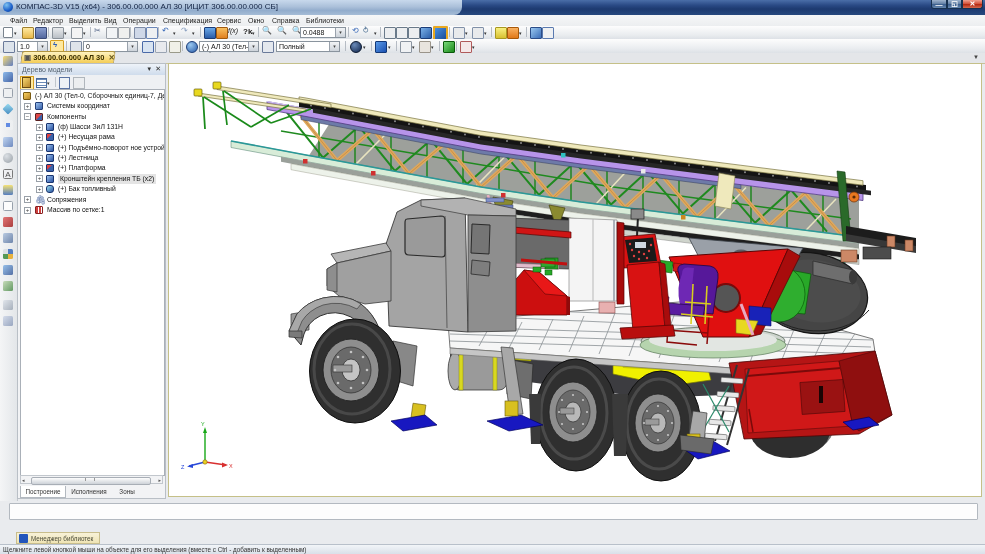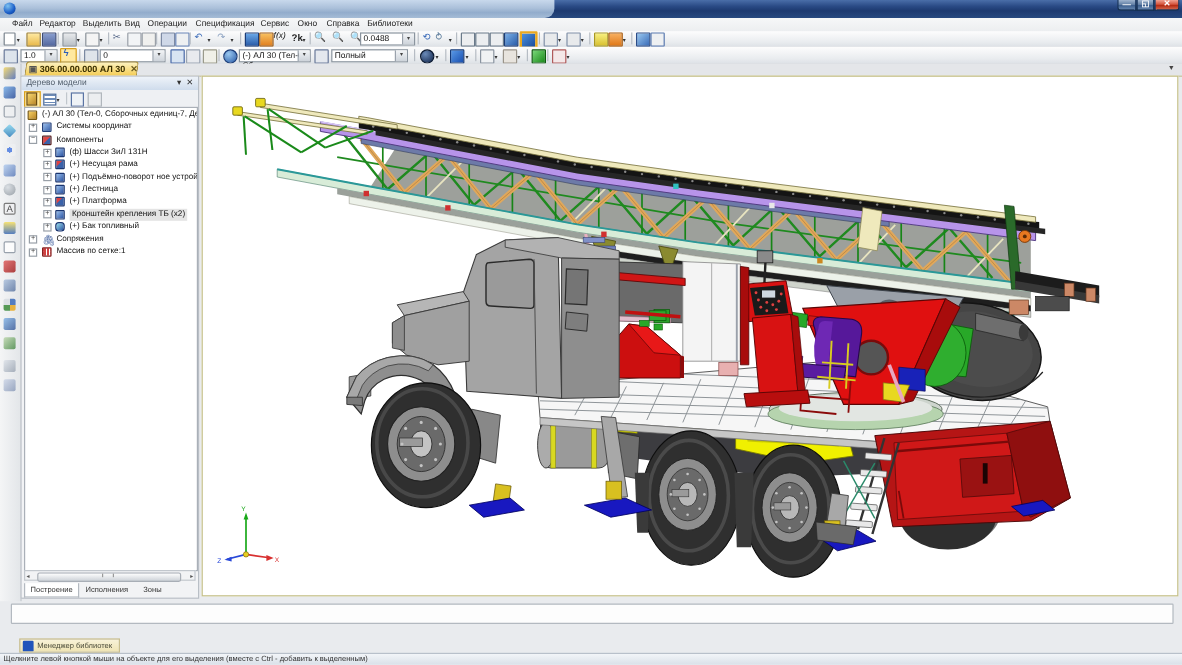--- a/index.html
+++ b/index.html
@@ -66,20 +66,21 @@
   #status{left:0;top:544px;width:985px;height:10px;
     background:linear-gradient(180deg,#f2f5f8,#d7dee7);border-top:1px solid #b8c0ca;
     font-size:6.3px;color:#333;}
 </style>
 </head>
 <body>
 <div id="stage">
   <div class="abs" id="title"></div>
   <div class="abs" id="titleglow"></div>
   <div class="abs" id="appico"></div>
+  <div class="abs" id="titletxt">КОМПАС-3D V15 (x64) - 306.00.00.000 АЛ 30 [ИЦИТ 306.00.00.000 СБ]</div>
   <div class="abs wbtn" id="bmin">
       <div class="wg" style="top:1px">—</div>
     </div>
   <div class="abs wbtn" id="bmax">
       <div class="wg" style="top:0">◱</div>
     </div>
   <div class="abs wbtn" id="bclo">
       <div class="wg" style="top:0">✕</div>
     </div>
 

